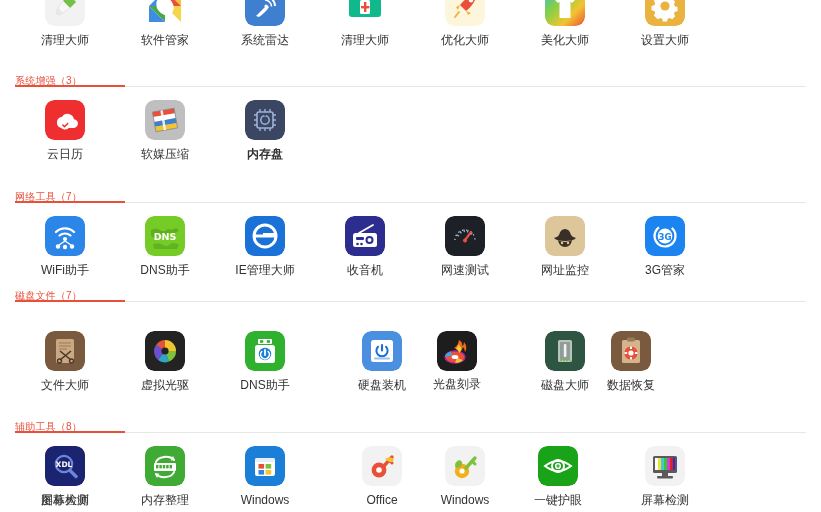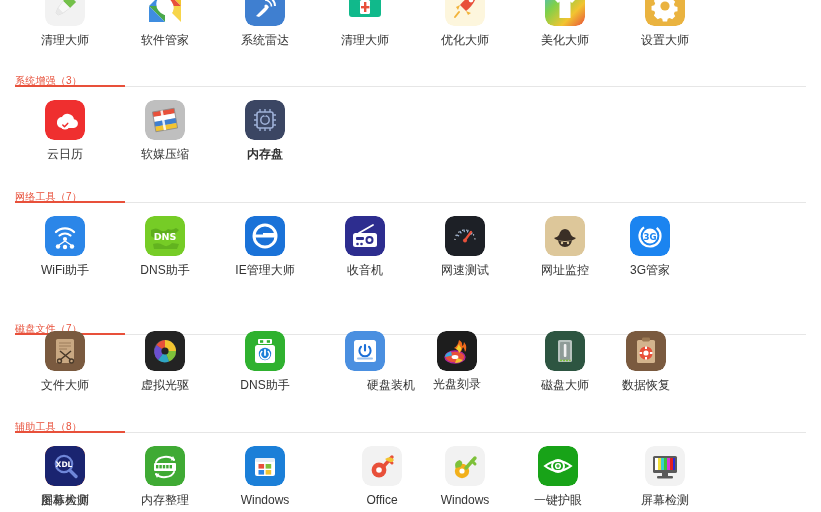--- a/index.html
+++ b/index.html
@@ -343,35 +343,35 @@
               <rect width="40" height="40" rx="9" fill="#ddc79a"></rect>
               <path d="M9 22 q4-1 5-3 q1.5-6 6-6 t6 6 q1 2 5 3 q-2 3-11 3 t-11-3Z" fill="#3a2f26"></path>
               <path d="M13 24 q1 7 7 7 t7-7 q-3 2-7 2 t-7-2Z" fill="#3a2f26"></path>
               <circle cx="17" cy="27" r="1.2" fill="#ddc79a"></circle>
               <circle cx="23" cy="27" r="1.2" fill="#ddc79a"></circle>
             </svg>
           </span>
         </div>
         <div class="label">网址监控</div>
       </div>
-      <div class="cell" style="left: 600px;">
+      <div class="cell" style="left: 615px;">
         <div class="icon-wrap">
           <span class="tile">
             <svg viewBox="0 0 40 40" xmlns="http://www.w3.org/2000/svg">
               <rect width="40" height="40" rx="9" fill="#1b84f0"></rect>
               <circle cx="20" cy="20" r="10.5" fill="none" stroke="#ffffff" stroke-width="2.2" stroke-dasharray="52 14" transform="rotate(-50 20 20)"></circle>
               <circle cx="20" cy="20" r="7.4" fill="#ffffff"></circle>
               <text x="20" y="23.6" font-family="DejaVu Sans, sans-serif" font-size="8.6" font-weight="bold" fill="#1b84f0" text-anchor="middle">3G</text>
             </svg>
           </span>
         </div>
         <div class="label">3G管家</div>
       </div>
     </div>
-    <div class="section-header" style="top: 312px;">
+    <div class="section-header" style="top: 279px;">
       <div class="hdr-text"><span>磁盘文件</span><span class="hdr-count">（7）</span></div>
       <div class="rule-gray"></div>
       <div class="rule-red"></div>
     </div>
     <div class="grid-row" style="top: 331px;">
       <div class="cell" style="left: 15px;">
         <div class="icon-wrap">
           <span class="tile">
             <svg viewBox="0 0 40 40" xmlns="http://www.w3.org/2000/svg">
               <rect width="40" height="40" rx="9" fill="#7a5a3f"></rect>
@@ -414,21 +414,21 @@
               <rect x="21.8" y="9.2" width="3.2" height="2.6" fill="#2fb12f"></rect>
               <rect x="10" y="14" width="20" height="18" rx="2.5" fill="#ffffff"></rect>
               <circle cx="20" cy="23" r="6.2" fill="#1b7fd8"></circle>
               <path d="M20 19 v5" stroke="#ffffff" stroke-width="1.8" stroke-linecap="round"></path>
               <path d="M16.8 20.5 a4.4 4.4 0 1 0 6.4 0" fill="none" stroke="#ffffff" stroke-width="1.6" stroke-linecap="round"></path>
             </svg>
           </span>
         </div>
         <div class="label">DNS助手</div>
       </div>
-      <div class="cell" style="left: 315px; text-align: right;">
+      <div class="cell" style="left: 332px;">
         <div class="icon-wrap">
           <span class="tile">
             <svg viewBox="0 0 40 40" xmlns="http://www.w3.org/2000/svg">
               <rect width="40" height="40" rx="9" fill="#4a8fe0"></rect>
               <rect x="9" y="9" width="22" height="22" rx="2.5" fill="#ffffff"></rect>
               <path d="M20 14 v5.5" stroke="#1b6fd8" stroke-width="2.1" stroke-linecap="round"></path>
               <path d="M16 15.8 a5.6 5.6 0 1 0 8 0" fill="none" stroke="#1b6fd8" stroke-width="2" stroke-linecap="round"></path>
               <rect x="12" y="26.5" width="16" height="2" rx="1" fill="#9cc2ee"></rect>
             </svg>
           </span>
@@ -464,21 +464,21 @@
                 <rect x="15" y="28.6" width="2" height="1.6"></rect>
                 <rect x="18" y="28.6" width="2" height="1.6"></rect>
                 <rect x="21" y="28.6" width="2" height="1.6"></rect>
                 <rect x="24" y="28.6" width="1.6" height="1.6"></rect>
               </g>
             </svg>
           </span>
         </div>
         <div class="label">磁盘大师</div>
       </div>
-      <div class="cell" style="left: 596px;">
+      <div class="cell" style="left: 581px;">
         <div class="icon-wrap">
           <span class="tile">
             <svg viewBox="0 0 40 40" xmlns="http://www.w3.org/2000/svg">
               <rect width="40" height="40" rx="9" fill="#7a5a3f"></rect>
               <rect x="11" y="9" width="18" height="23" rx="1.6" fill="#d3b48d"></rect>
               <rect x="16" y="6.5" width="8" height="4" rx="1.4" fill="#9c7a55"></rect>
               <circle cx="20" cy="22" r="6.6" fill="#e8503a"></circle>
               <circle cx="20" cy="22" r="2.6" fill="#ffffff"></circle>
               <g stroke="#ffffff" stroke-width="2">
                 <path d="M20 15.5 v2.6M20 25.9 v2.6M13.5 22 h2.6M23.9 22 h2.6"></path>

